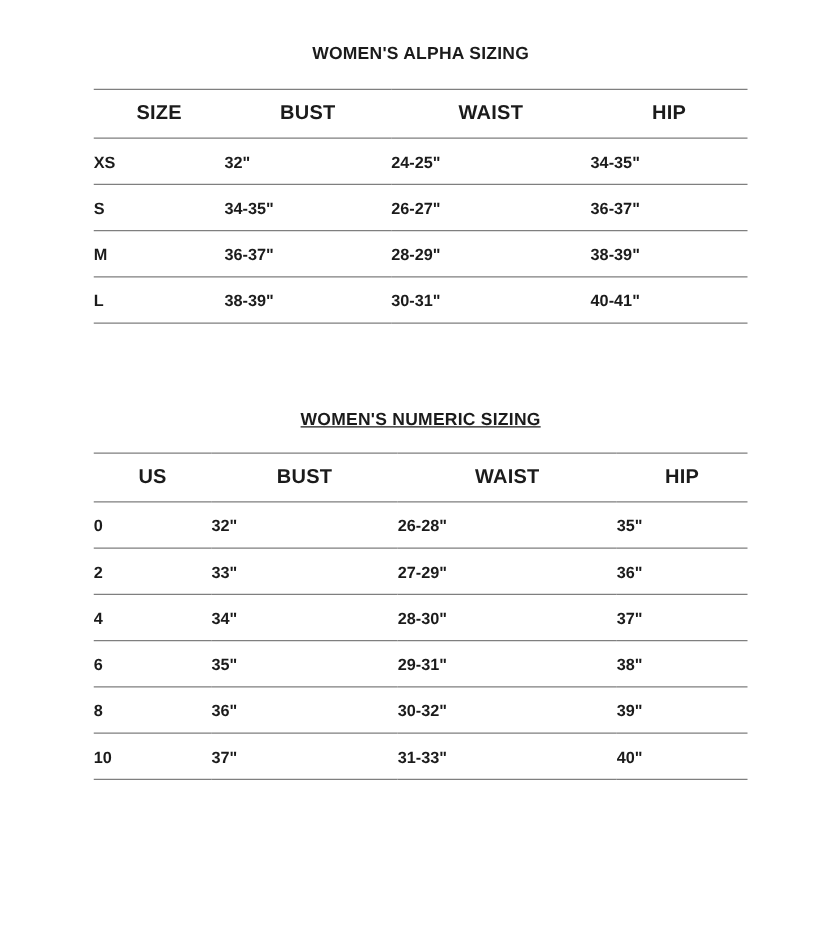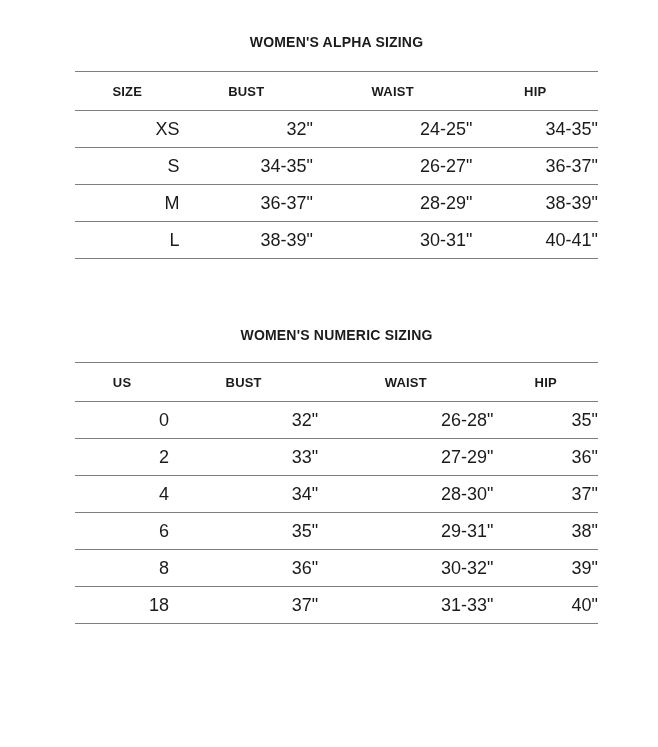--- a/index.html
+++ b/index.html
@@ -32,46 +32,47 @@
   .section-numeric { padding-top: 68px; }
   .table-title {
     font-size: 14px;
     font-weight: bold;
     letter-spacing: 0.2px;
     text-align: center;
     line-height: 16px;
     margin-bottom: 21px;
     color: var(--text);
   }
-  .section-numeric .table-title { margin-bottom: 19px; }
+  .section-numeric .table-title { margin-bottom: 19px; text-decoration: underline; }
   table.size-table {
     width: 100%;
     border-collapse: collapse;
     border-top: 1px solid var(--line);
     table-layout: fixed;
   }
   table.size-table th {
-    font-size: 13px;
+    font-size: 16px;
     font-weight: bold;
     letter-spacing: 0.2px;
     height: 39px;
     text-align: center;
     vertical-align: middle;
     border-bottom: 1px solid var(--line);
     padding: 0;
     color: var(--text);
   }
   table.size-table td {
-    font-size: 18px;
+    font-size: 13px;
     height: 37px;
-    text-align: right;
+    text-align: left;
     vertical-align: middle;
     border-bottom: 1px solid var(--line);
     padding: 0;
     color: var(--text);
+    font-weight: bold;
   }
 </style>
 </head>
 <body>
 
 <div class="page">
 
   <div class="section section-alpha">
     <div class="table-title">WOMEN'S ALPHA SIZING</div>
     <table class="size-table">
@@ -160,21 +161,21 @@
           <td>29-31"</td>
           <td>38"</td>
         </tr>
         <tr>
           <td>8</td>
           <td>36"</td>
           <td>30-32"</td>
           <td>39"</td>
         </tr>
         <tr>
-          <td>18</td>
+          <td>10</td>
           <td>37"</td>
           <td>31-33"</td>
           <td>40"</td>
         </tr>
       </tbody>
     </table>
   </div>
 
 </div>
 

